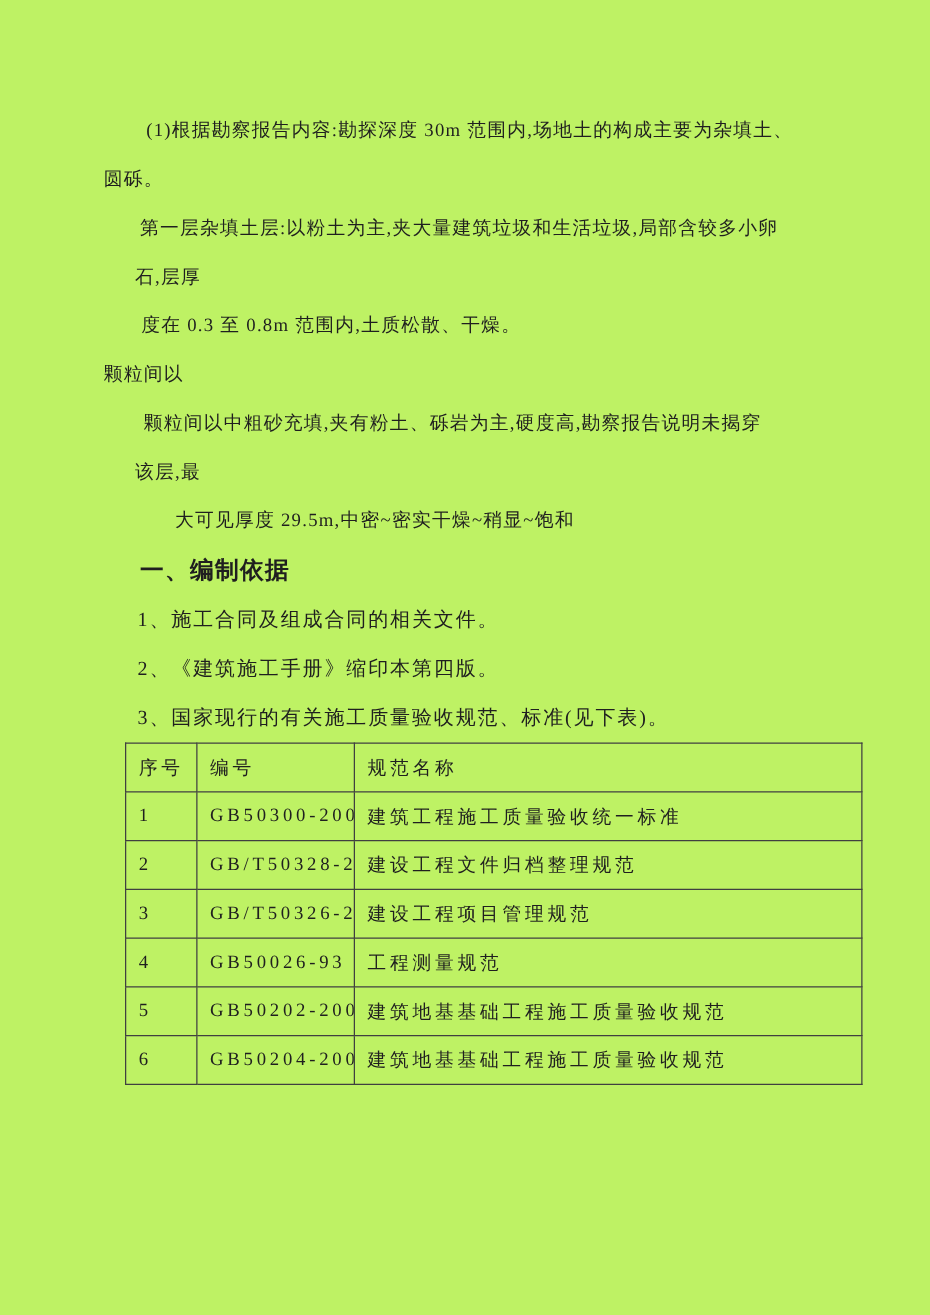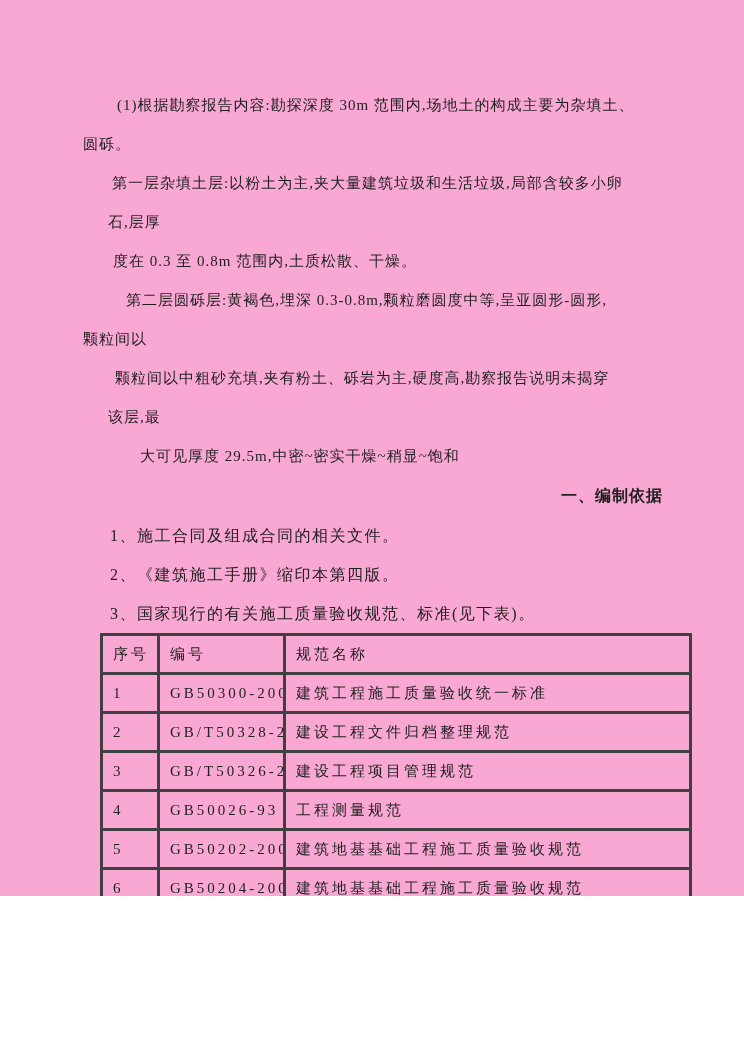--- a/index.html
+++ b/index.html
@@ -4,22 +4,22 @@
 <style>
   * { margin: 0; padding: 0; box-sizing: border-box; }
   html, body { background: #ffffff; }
   body {
     width: 744px; height: 1052px;
     font-family: "Liberation Serif", "DejaVu Serif", serif;
     color: #1f1f1f;
   }
   .page {
     position: relative;
-    width: 744px; height: 896px;
-    background: #f9a8d4;
+    width: 744px; height: 1052px;
+    background: #bef264;
     overflow: hidden;
     text-decoration: underline;
   }
   .content {
     position: absolute;
     left: 83px; top: 86px;
     width: 580px;
   }
   .line {
     font-size: 15px;
@@ -35,42 +35,41 @@
   .indent-32 { padding-left: 32px; }
   .indent-57 { padding-left: 57px; }
   .chapter-heading {
     font-size: 18px; font-weight: bold;
     height: 44px; line-height: 44px;
     text-align: center;
     letter-spacing: 1.5px;
     white-space: nowrap;
   }
   .section-heading {
-    font-size: 16px; font-weight: bold;
+    font-size: 19px; font-weight: bold;
     height: 40px; line-height: 40px;
     padding-left: 29px;
     letter-spacing: 1px;
     white-space: nowrap;
-    text-align: right;
   }
   .list-line {
     font-size: 16px;
     height: 39px; line-height: 39px;
     padding-left: 27px;
     letter-spacing: 1.5px;
     white-space: nowrap;
   }
   table.std-table {
     border-collapse: collapse;
     table-layout: fixed;
     width: 589px;
     margin-left: 17px;
   }
   .std-table th, .std-table td {
-    border: 3px solid #404040;
+    border: 1px solid #404040;
     font-weight: normal;
     font-size: 15px;
     text-align: left;
     vertical-align: middle;
     padding: 0 0 0 10px;
     height: 39px;
     letter-spacing: 3px;
     white-space: nowrap;
     overflow: hidden;
   }
@@ -80,21 +79,20 @@
 
 <div class="page">
   <div class="content">
 
     <div>
       <div class="line indent-34">(1)根据勘察报告内容:勘探深度 30m 范围内,场地土的构成主要为杂填土、</div>
       <div class="line">圆砾。</div>
       <div class="line indent-29">第一层杂填土层:以粉土为主,夹大量建筑垃圾和生活垃圾,局部含较多小卵</div>
       <div class="line indent-25">石,层厚</div>
       <div class="line indent-30">度在 0.3 至 0.8m 范围内,土质松散、干燥。</div>
-      <div class="line indent-43">第二层圆砾层:黄褐色,埋深 0.3-0.8m,颗粒磨圆度中等,呈亚圆形-圆形,</div>
       <div class="line">颗粒间以</div>
       <div class="line indent-32">颗粒间以中粗砂充填,夹有粉土、砾岩为主,硬度高,勘察报告说明未揭穿</div>
       <div class="line indent-25">该层,最</div>
       <div class="line indent-57">大可见厚度 29.5m,中密~密实干燥~稍显~饱和</div>
     </div>
 
 
     <h2 class="section-heading">一、编制依据</h2>
 
     <div>

